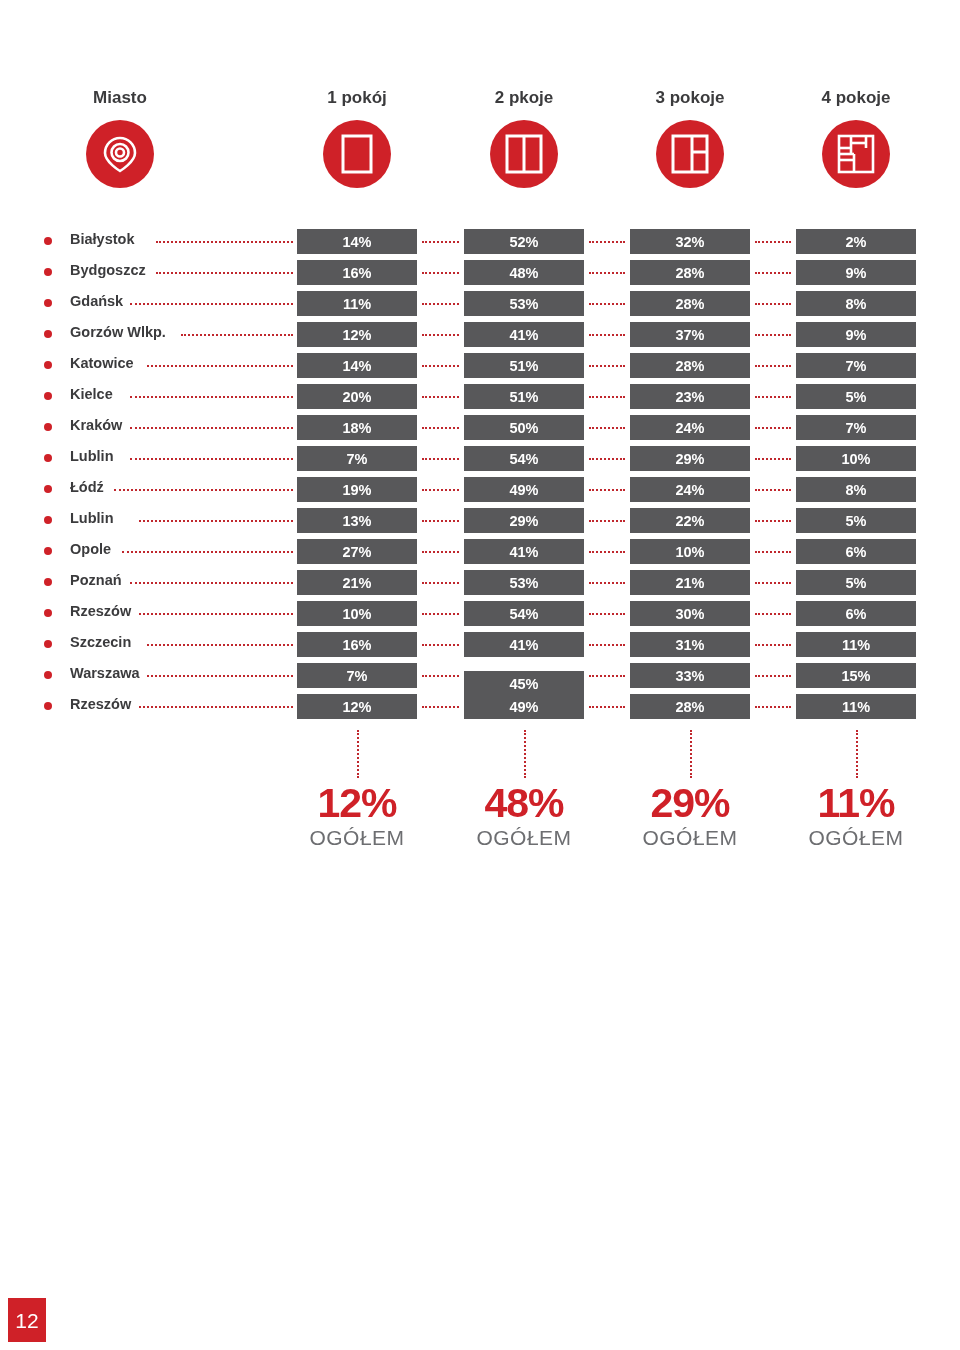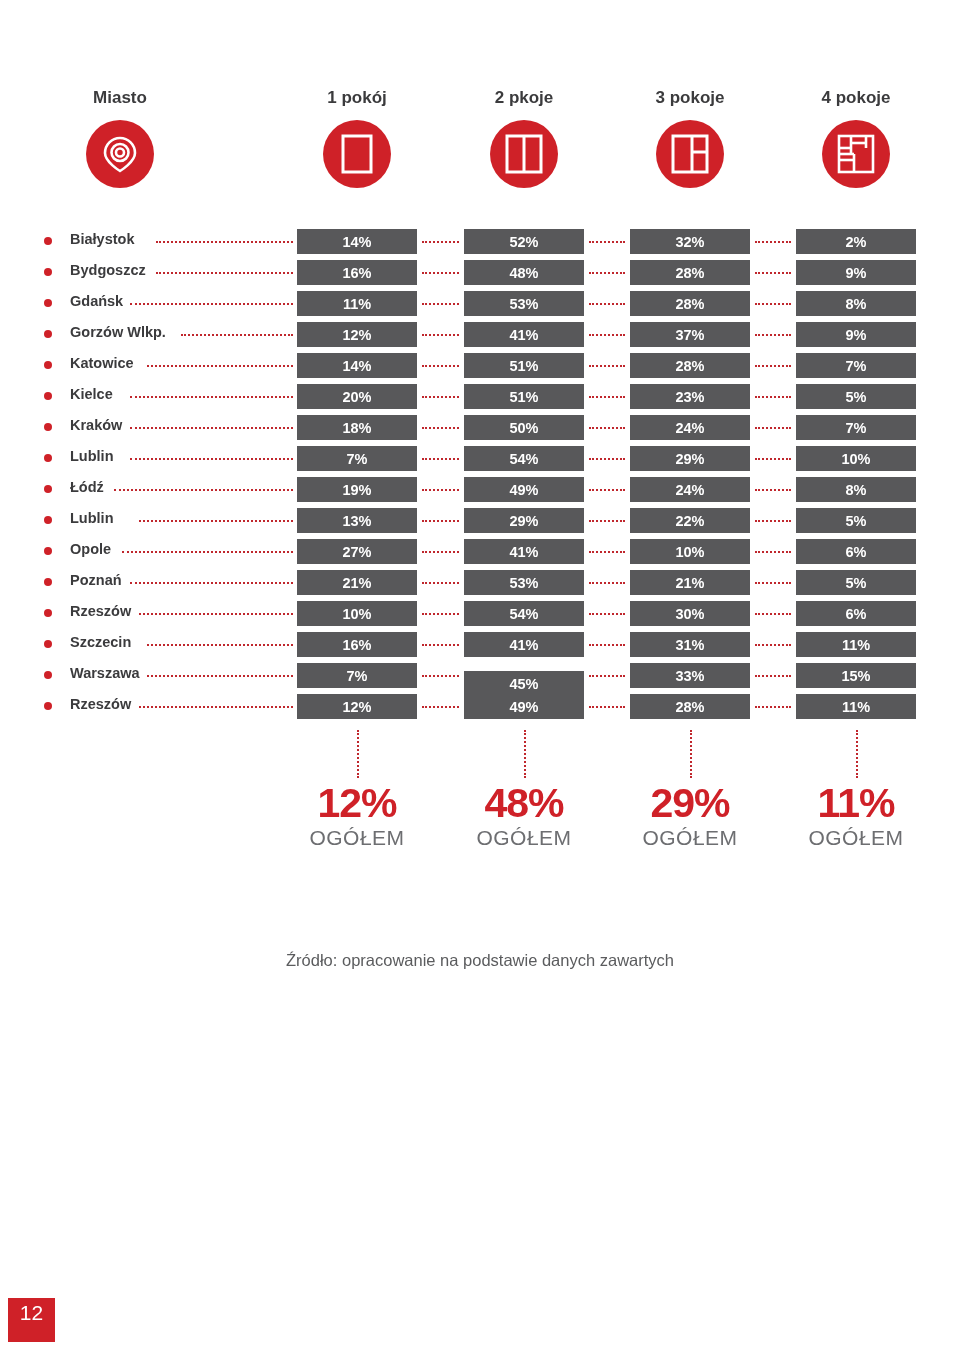--- a/index.html
+++ b/index.html
@@ -85,24 +85,24 @@
   
   .body-col {
     position: absolute; top: 1096px; font-size: 17px; color: #3b3b3d;
     line-height: 1.47; text-align: justify;
   }
   .body-col.left  { left: 28px;  width: 448px; }
   .body-col.right { left: 504px; width: 452px; }
 
   
   .page-badge {
-    position: absolute; left: 8px; top: 1298px; width: 47px; height: 44px;
+    position: absolute; left: 8px; top: 1298px; width: 38px; height: 44px;
     background: #cf2128; color: #ffffff;
     font-size: 21px; display: flex; align-items: flex-start; justify-content: center;
-    padding-top: 3px;
+    padding-top: 11px;
   }
 </style>
 </head>
 <body>
 
 <div id="page">
 
 
   <div id="headers">
       <div class="col-head" style="left: 40px; width: 160px;">Miasto</div>
@@ -361,19 +361,18 @@
         <div class="sub">OGÓŁEM</div>
       </div>
       <div class="stem" style="left: 856px;"></div>
       <div class="total" style="left: 776px;">
         <div class="big">11%</div>
         <div class="sub">OGÓŁEM</div>
       </div>
     </div>
 
   <div class="source">
-    <div>Źródło: opracowanie na podstawie danych zawartych</div>
   </div>
 
 
   <div class="page-badge">12</div>
 
 </div>
 
 </body></html>

